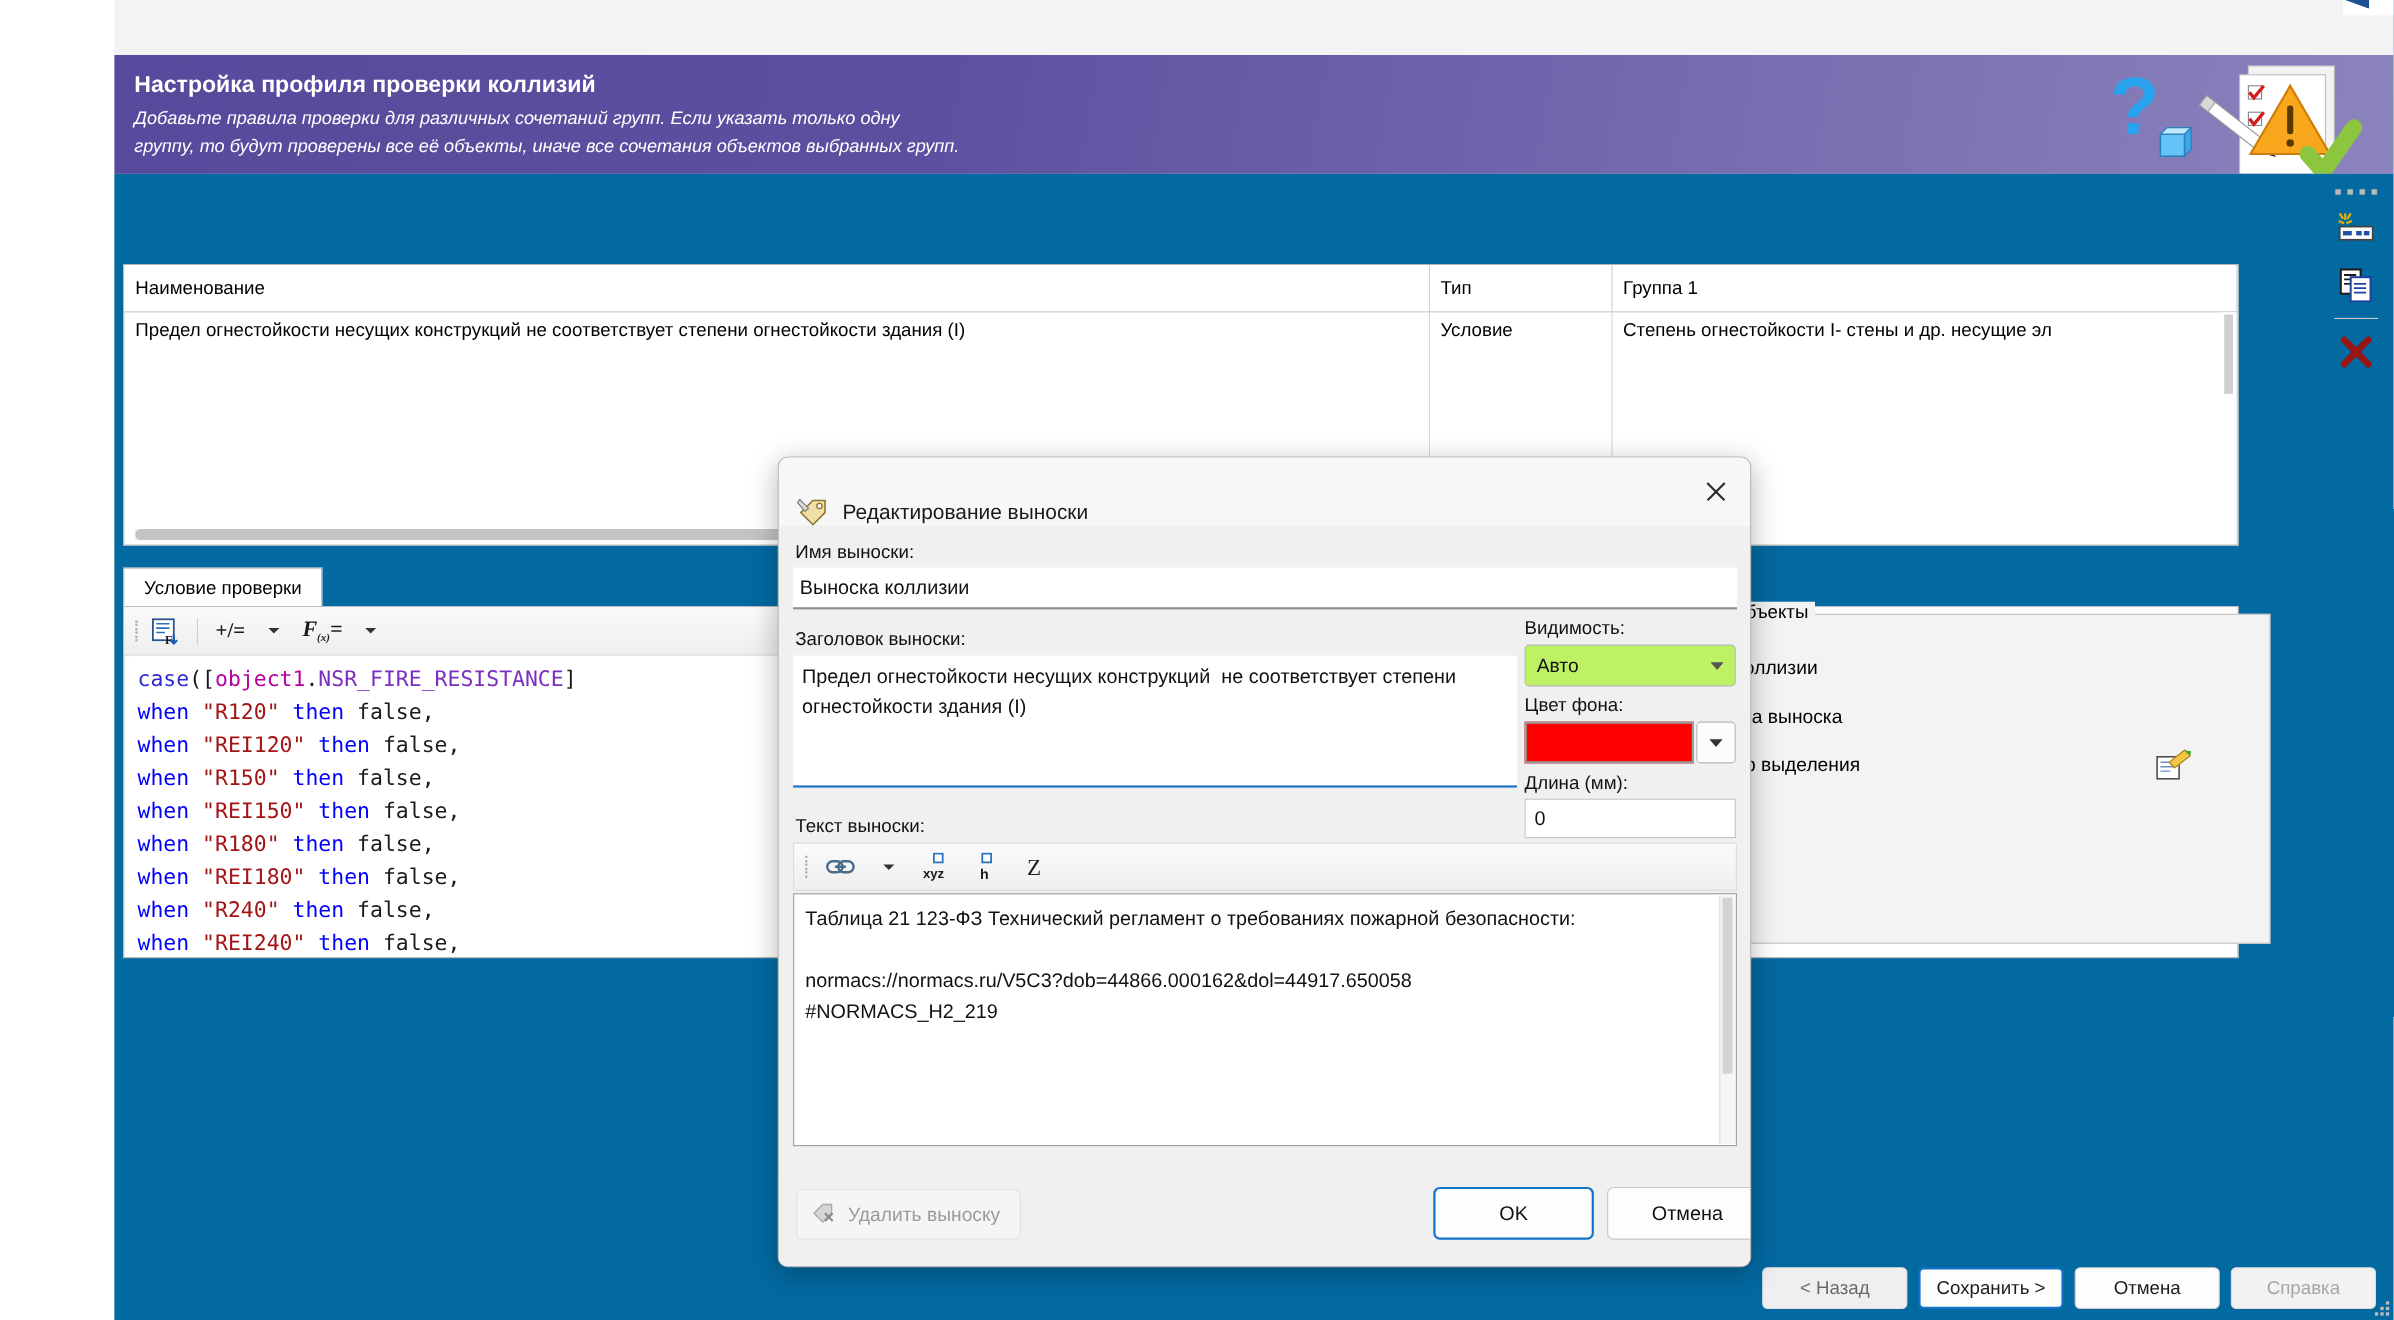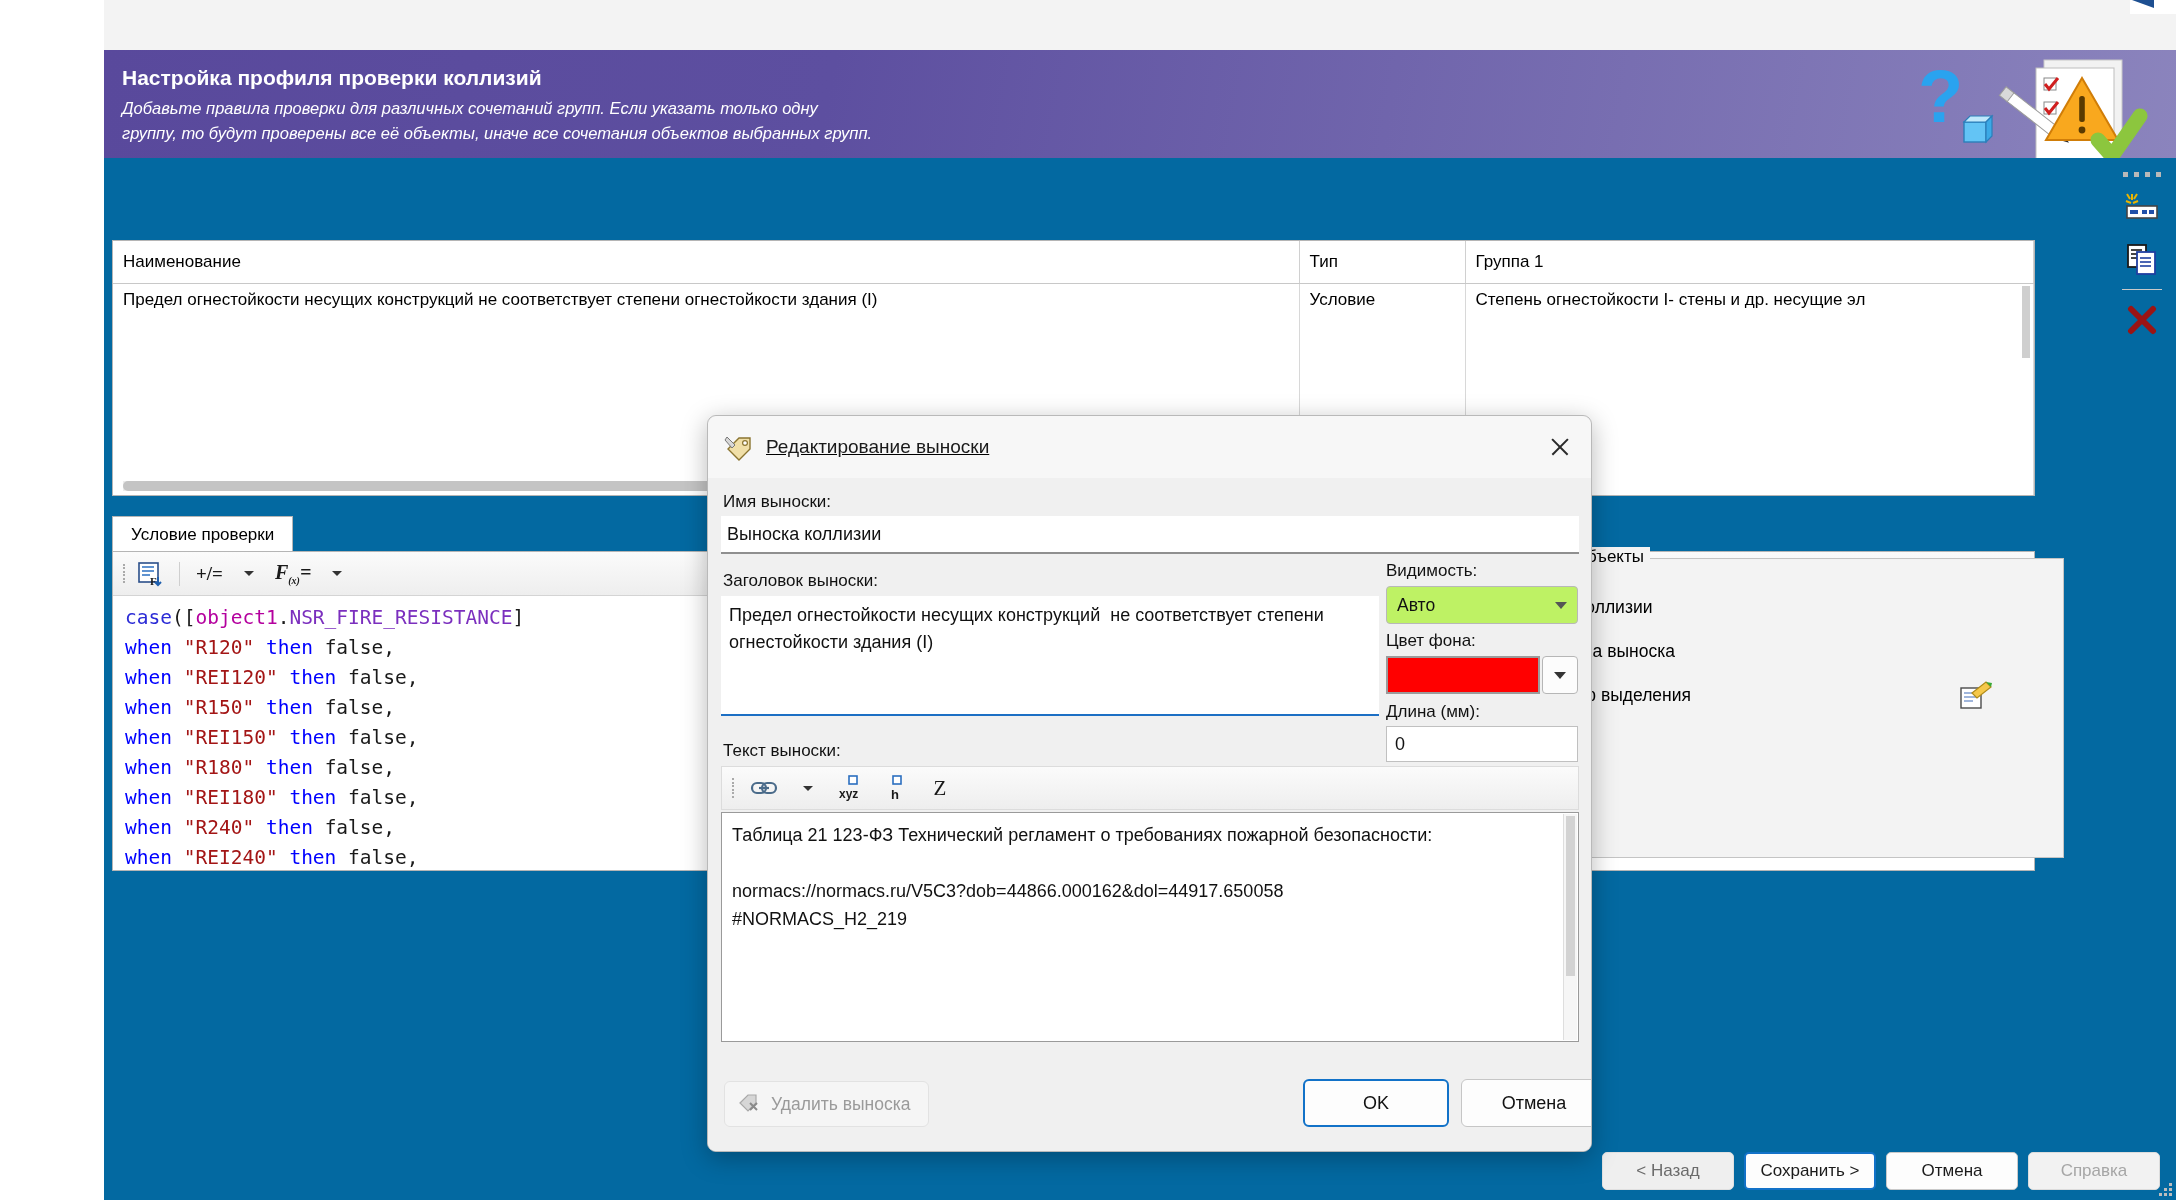--- a/index.html
+++ b/index.html
@@ -173,21 +173,21 @@
 
   
   #callout-dialog {
     position:absolute; left:707px; top:415px; width:885px; height:737px;
     background:#f0f0f0; border:1px solid #b9b9b9; border-radius:9px;
     box-shadow:0 6px 26px rgba(0,0,0,.28);
     overflow:hidden;
   }
   #dlg-title {
     position:absolute; left:0; top:0; width:100%; height:62px; background:#f7f7f7;
-    display:flex; align-items:center; border-radius:9px 9px 0 0;text-decoration:underline;
+    display:flex; align-items:flex-end; border-radius:9px 9px 0 0;
   }
   #dlg-title .d-icon { width:30px; height:28px; margin-left:16px; flex:0 0 auto; }
   #dlg-title .d-text { margin-left:12px; font-size:19px; color:#1a1a1a; }
   #dlg-close { margin-left:auto; width:62px; height:62px; display:flex; align-items:center; justify-content:center; }
   .dclose-g { position:relative; width:22px; height:22px; display:block; }
   .dclose-g:before,.dclose-g:after{content:"";position:absolute;left:0;top:10px;width:22px;height:1.6px;background:#2a2a2a;}
   .dclose-g:before{transform:rotate(45deg);} .dclose-g:after{transform:rotate(-45deg);}
 
   .dlg-label { position:absolute; font-size:17px; color:#111; }
   #lbl-name  { left:15px; top:76px; }
@@ -559,19 +559,19 @@
       </div>
 
     <div id="dlg-footer">
       <div id="btn-del">
         <span>
           <svg width="24" height="22" viewBox="0 0 24 22">
             <path d="M3 12 L11 4 L19 4 L19 12 L11 20 Z" fill="#d6d6d6" stroke="#a9a9a9" stroke-width="1.2"></path>
             <path d="M13 12 l7 7 M20 12 l-7 7" stroke="#8a8a8a" stroke-width="2"></path>
           </svg>
         </span>
-        <span>Удалить выноска</span>
+        <span>Удалить выноску</span>
       </div>
       <div id="btn-ok">OK</div>
       <div id="btn-cancel">Отмена</div>
     </div>
   </div>
 </div>
 
 </body></html>

